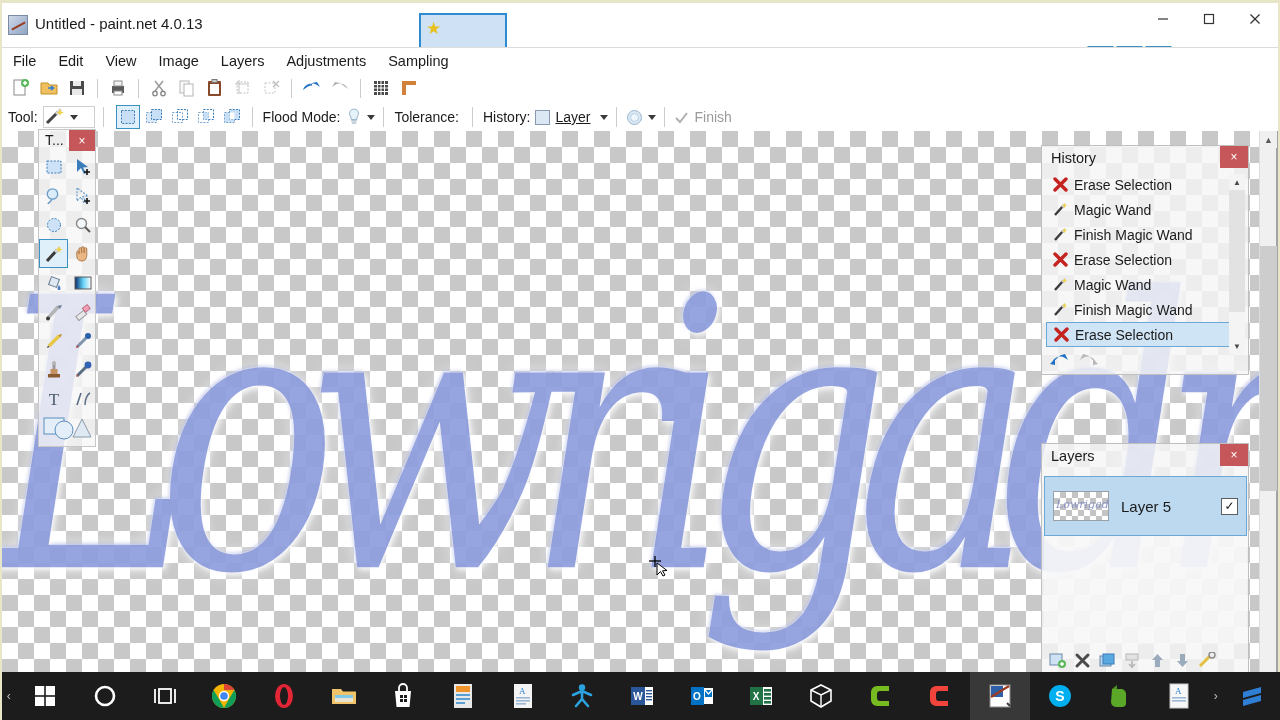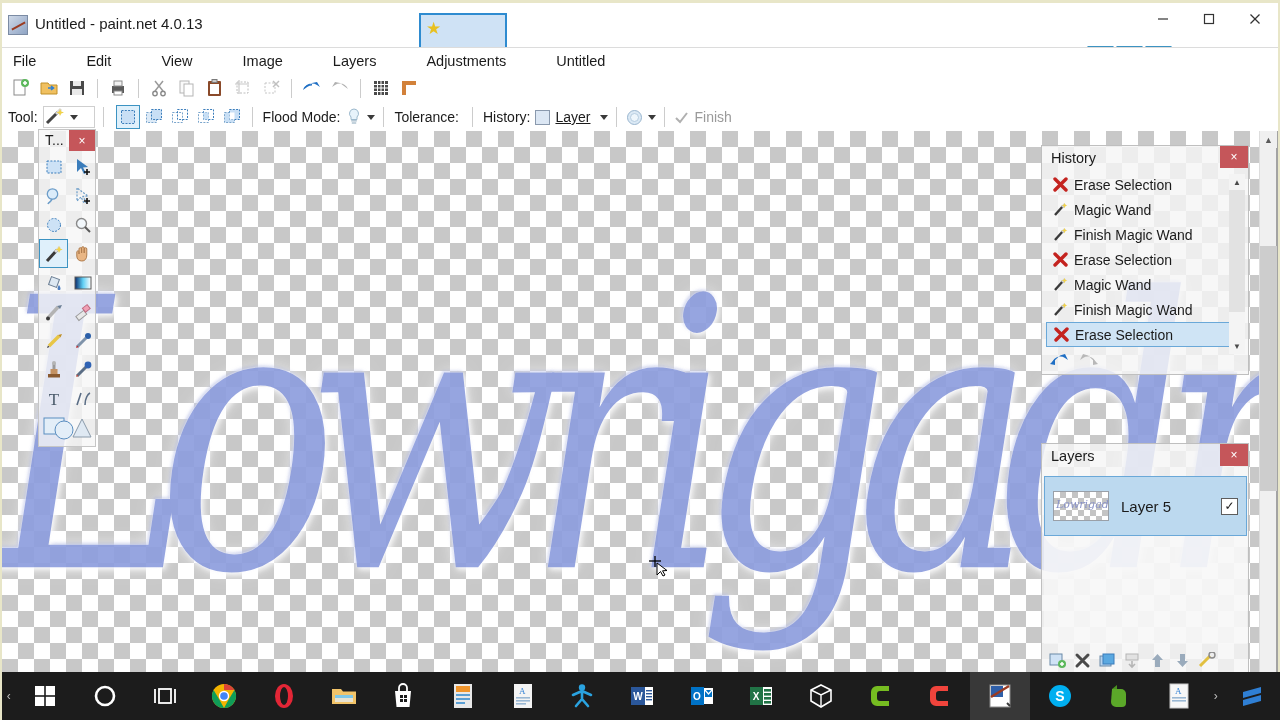--- a/index.html
+++ b/index.html
@@ -80,21 +80,21 @@
   .trbtn { width: 27px; height: 25px; display:flex; align-items:center; justify-content:center;
            border: 1px solid transparent; border-radius: 1px; }
   .trbtn.active { border-color: #3c93c2; background: #dff0fb; }
   .tr-sep { width: 1px; height: 18px; background: #c3c3c3; margin: 0 4px; }
 
   
   .menubar {
     position: absolute; top: 44px; left: 0; width: 1276px; height: 26px;
     border-top: 1px solid #dcdcdc;
     background: #ffffff;
-    display: flex; align-items: center; gap: 28px;
+    display: flex; align-items: center;
   }
   .menuitem { padding: 2px 11px; font-size: 14.5px; color: #1b1b1b; }
 
   
   .maintoolbar {
     position: absolute; top: 70px; left: 0; width: 1276px; height: 30px;
     background: #ffffff; display: flex; align-items: center; padding-left: 6px; gap: 2px;
   }
   .tb-icon { width: 26px; height: 26px; display: flex; align-items: center; justify-content: center; }
   .tb-sep { width: 1px; height: 19px; background: #cccccc; margin: 0 5px; }
@@ -353,21 +353,21 @@
     </div>
   </div>
 
   <div class="menubar">
     <div class="menuitem">File</div>
     <div class="menuitem">Edit</div>
     <div class="menuitem">View</div>
     <div class="menuitem">Image</div>
     <div class="menuitem">Layers</div>
     <div class="menuitem">Adjustments</div>
-    <div class="menuitem">Untitled</div>
+    <div class="menuitem">Sampling</div>
   </div>
 
   <div class="maintoolbar">
     <div class="tb-icon">
       <svg width="20" height="20" viewBox="0 0 20 20">
           <rect x="3" y="2" width="11" height="15" fill="#fff" stroke="#8a8a8a"></rect>
           <circle cx="14" cy="5" r="4" fill="#5cb85c"></circle>
           <line x1="14" y1="3" x2="14" y2="7" stroke="#fff" stroke-width="1.6"></line>
           <line x1="12" y1="5" x2="16" y2="5" stroke="#fff" stroke-width="1.6"></line>
         </svg>

